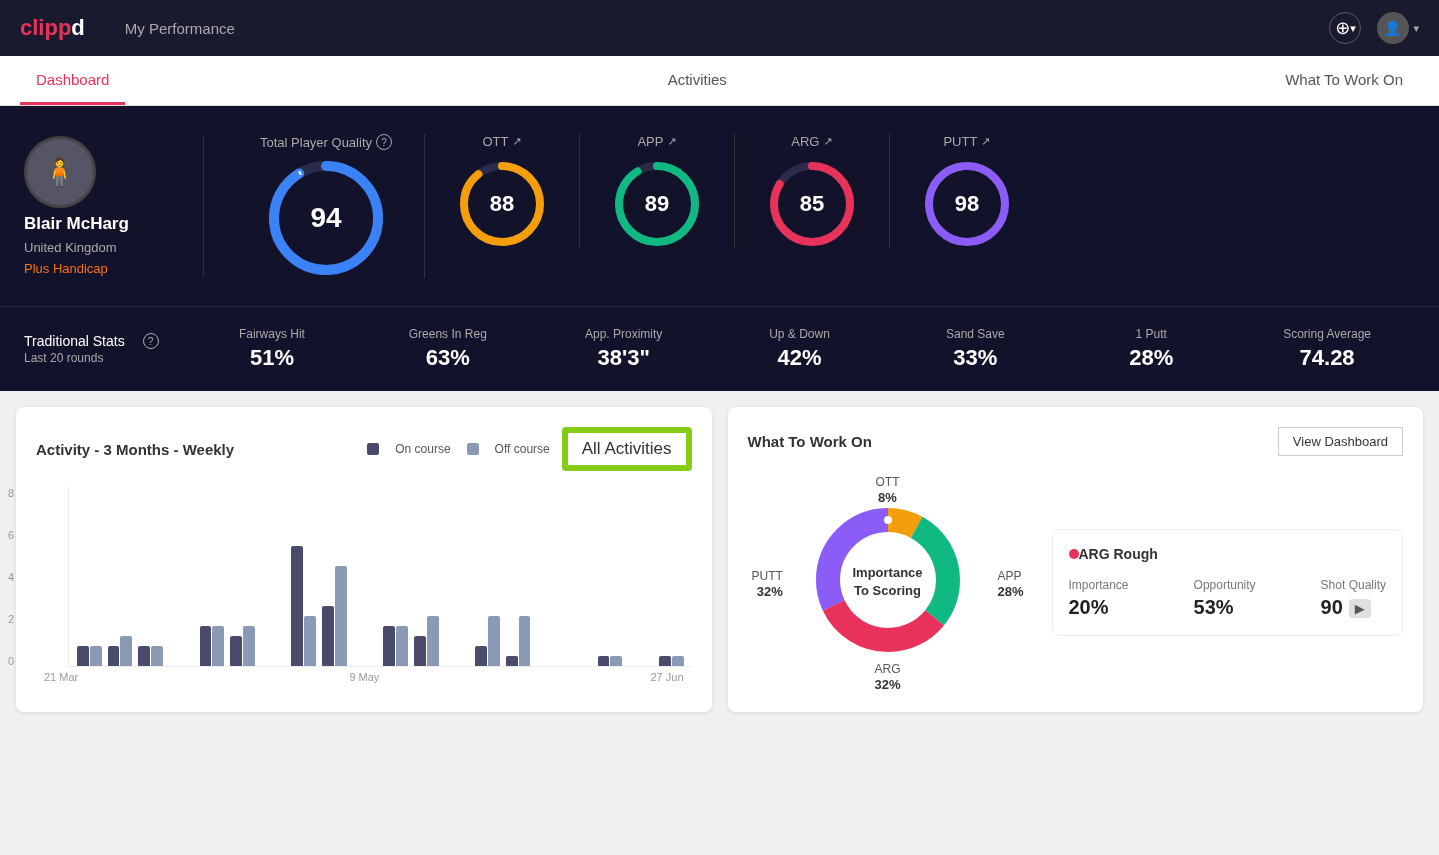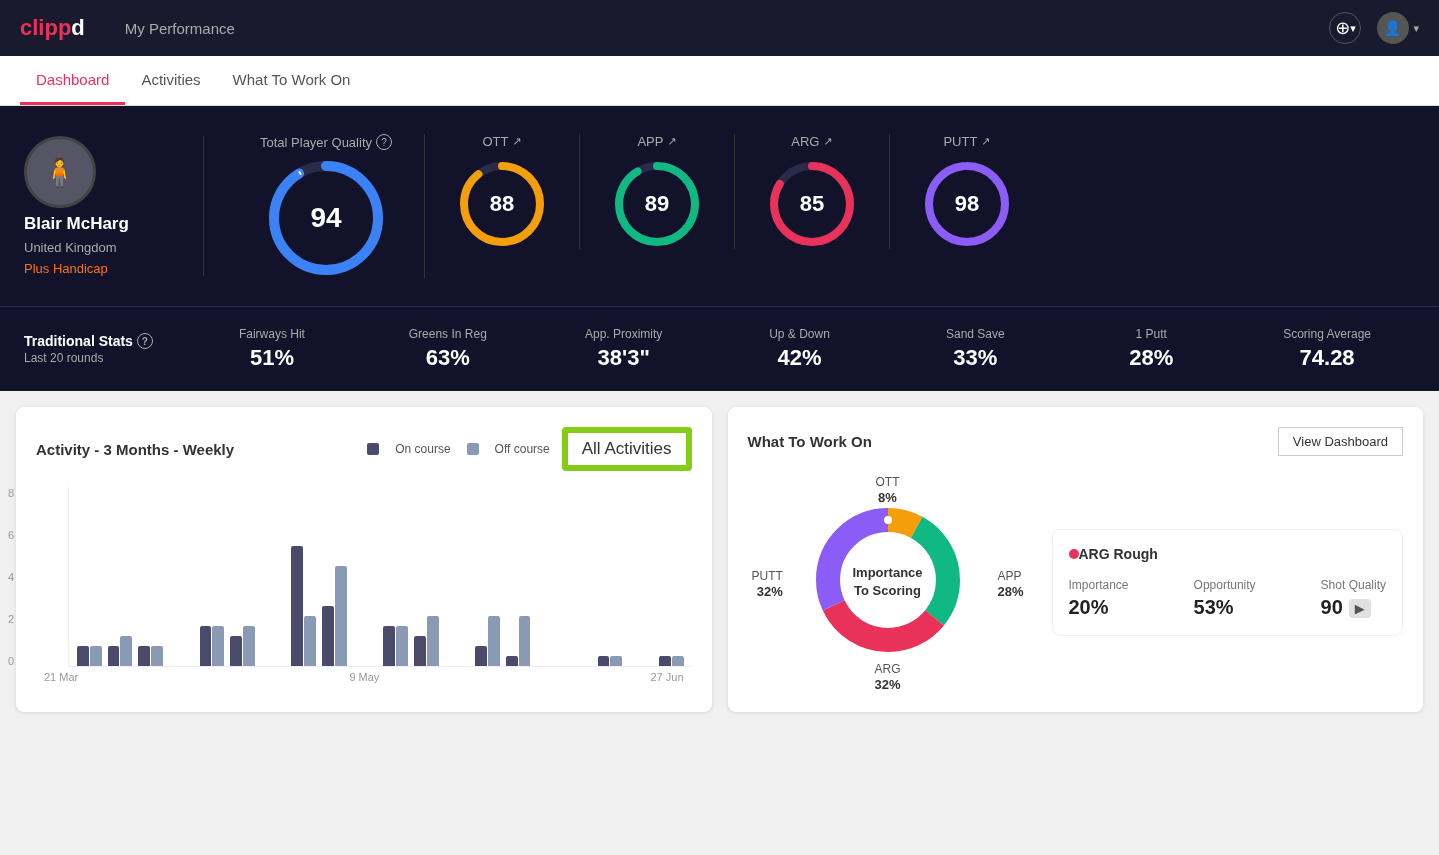--- a/index.html
+++ b/index.html
@@ -66,20 +66,21 @@
     }
 
     
     .tabs {
       background: #fff;
       display: flex;
       align-items: center;
       padding: 0 20px;
       border-bottom: 1px solid #ddd;
       height: 50px;
+      justify-content: space-between;
     }
     .tab {
       color: #333;
       font-size: 15px;
       padding: 0 16px;
       height: 100%;
       display: flex;
       align-items: center;
       cursor: pointer;
       border-bottom: 3px solid transparent;
@@ -190,25 +191,25 @@
       padding: 20px 24px;
       display: flex;
       align-items: center;
       gap: 0;
     }
     .trad-stats-label {
       min-width: 160px;
     }
     .trad-stats-label .title {
       font-size: 14px;
-      font-weight: 700;
+      font-weight: 400;
       color: #fff;
       display: flex;
       align-items: center;
-      gap: 4px;
+      gap: 18px;
     }
     .trad-stats-label .subtitle {
       font-size: 12px;
       color: #aaa;
       margin-top: 2px;
     }
     .stat-item {
       display: flex;
       flex-direction: column;
       align-items: center;

